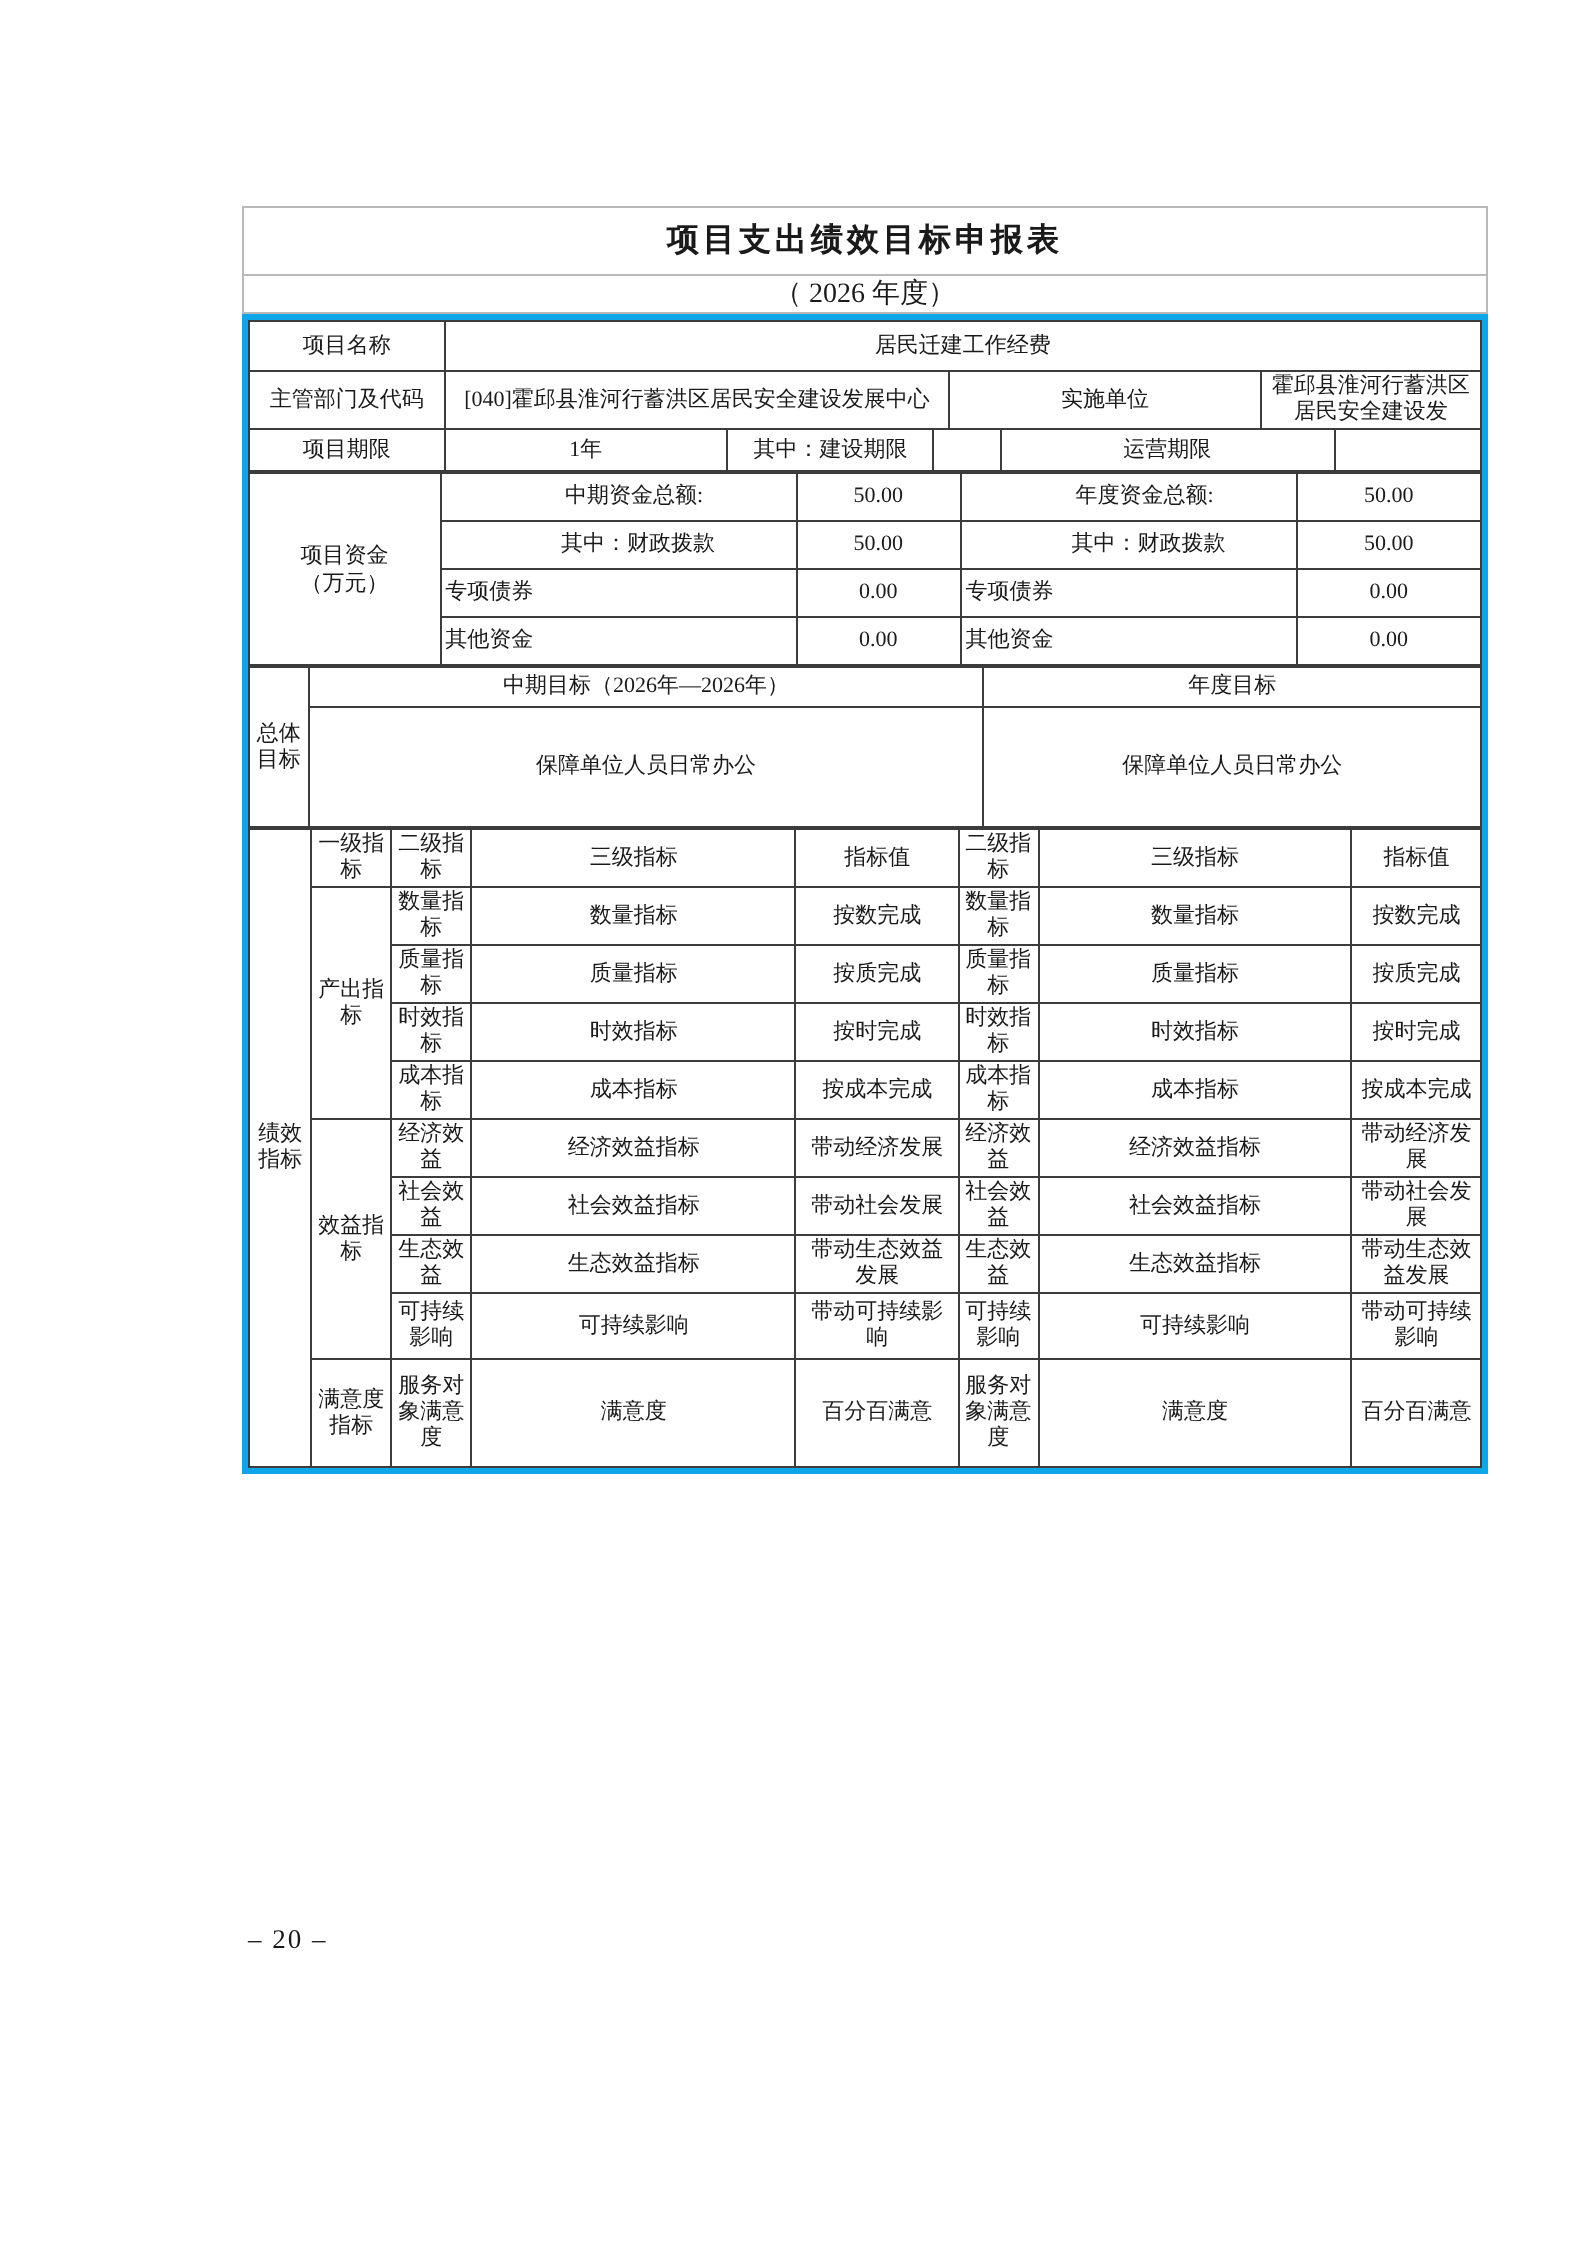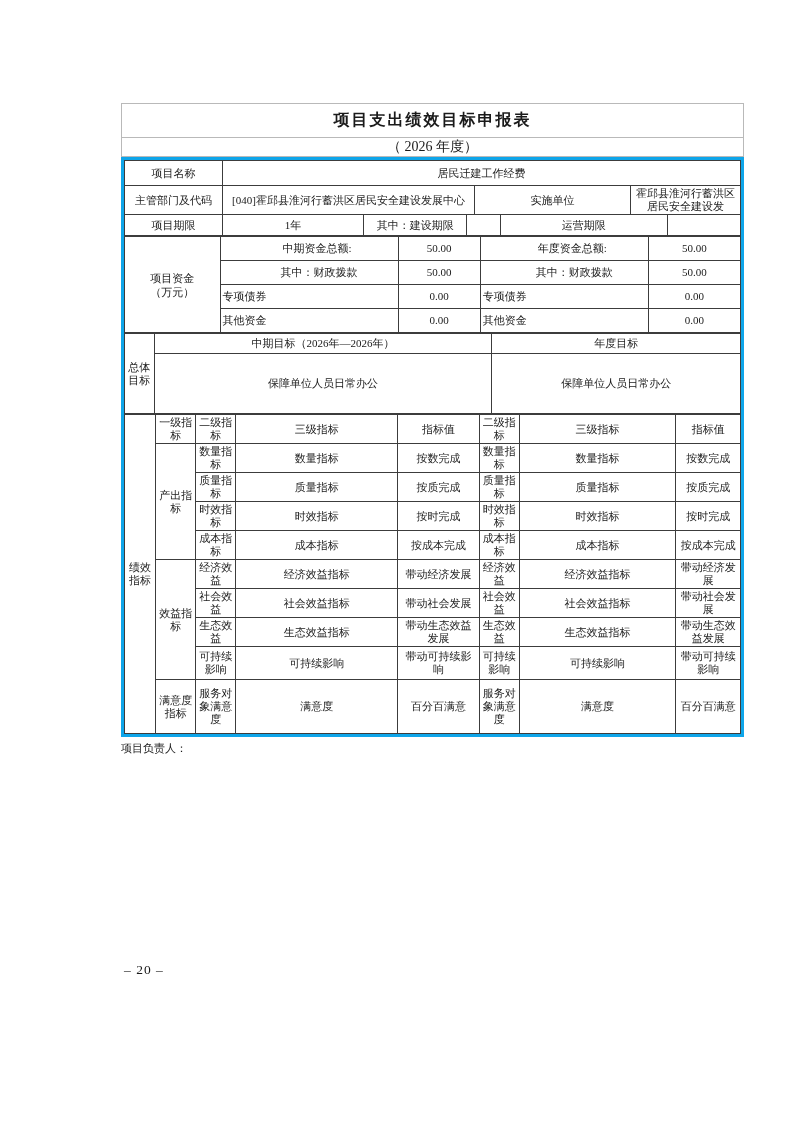--- a/index.html
+++ b/index.html
@@ -262,17 +262,16 @@
           <td class="cv">百分百满意</td>
           <td class="c2">服务对象满意度</td>
           <td>满意度</td>
           <td class="cv">百分百满意</td>
         </tr>
       </tbody>
         </table>
 
     </div>
 
-    <div class="footer">项目负责人：</div>
   </div>
 
   <div class="pagenum">– 20 –</div>
 </div>
 
 </body></html>

